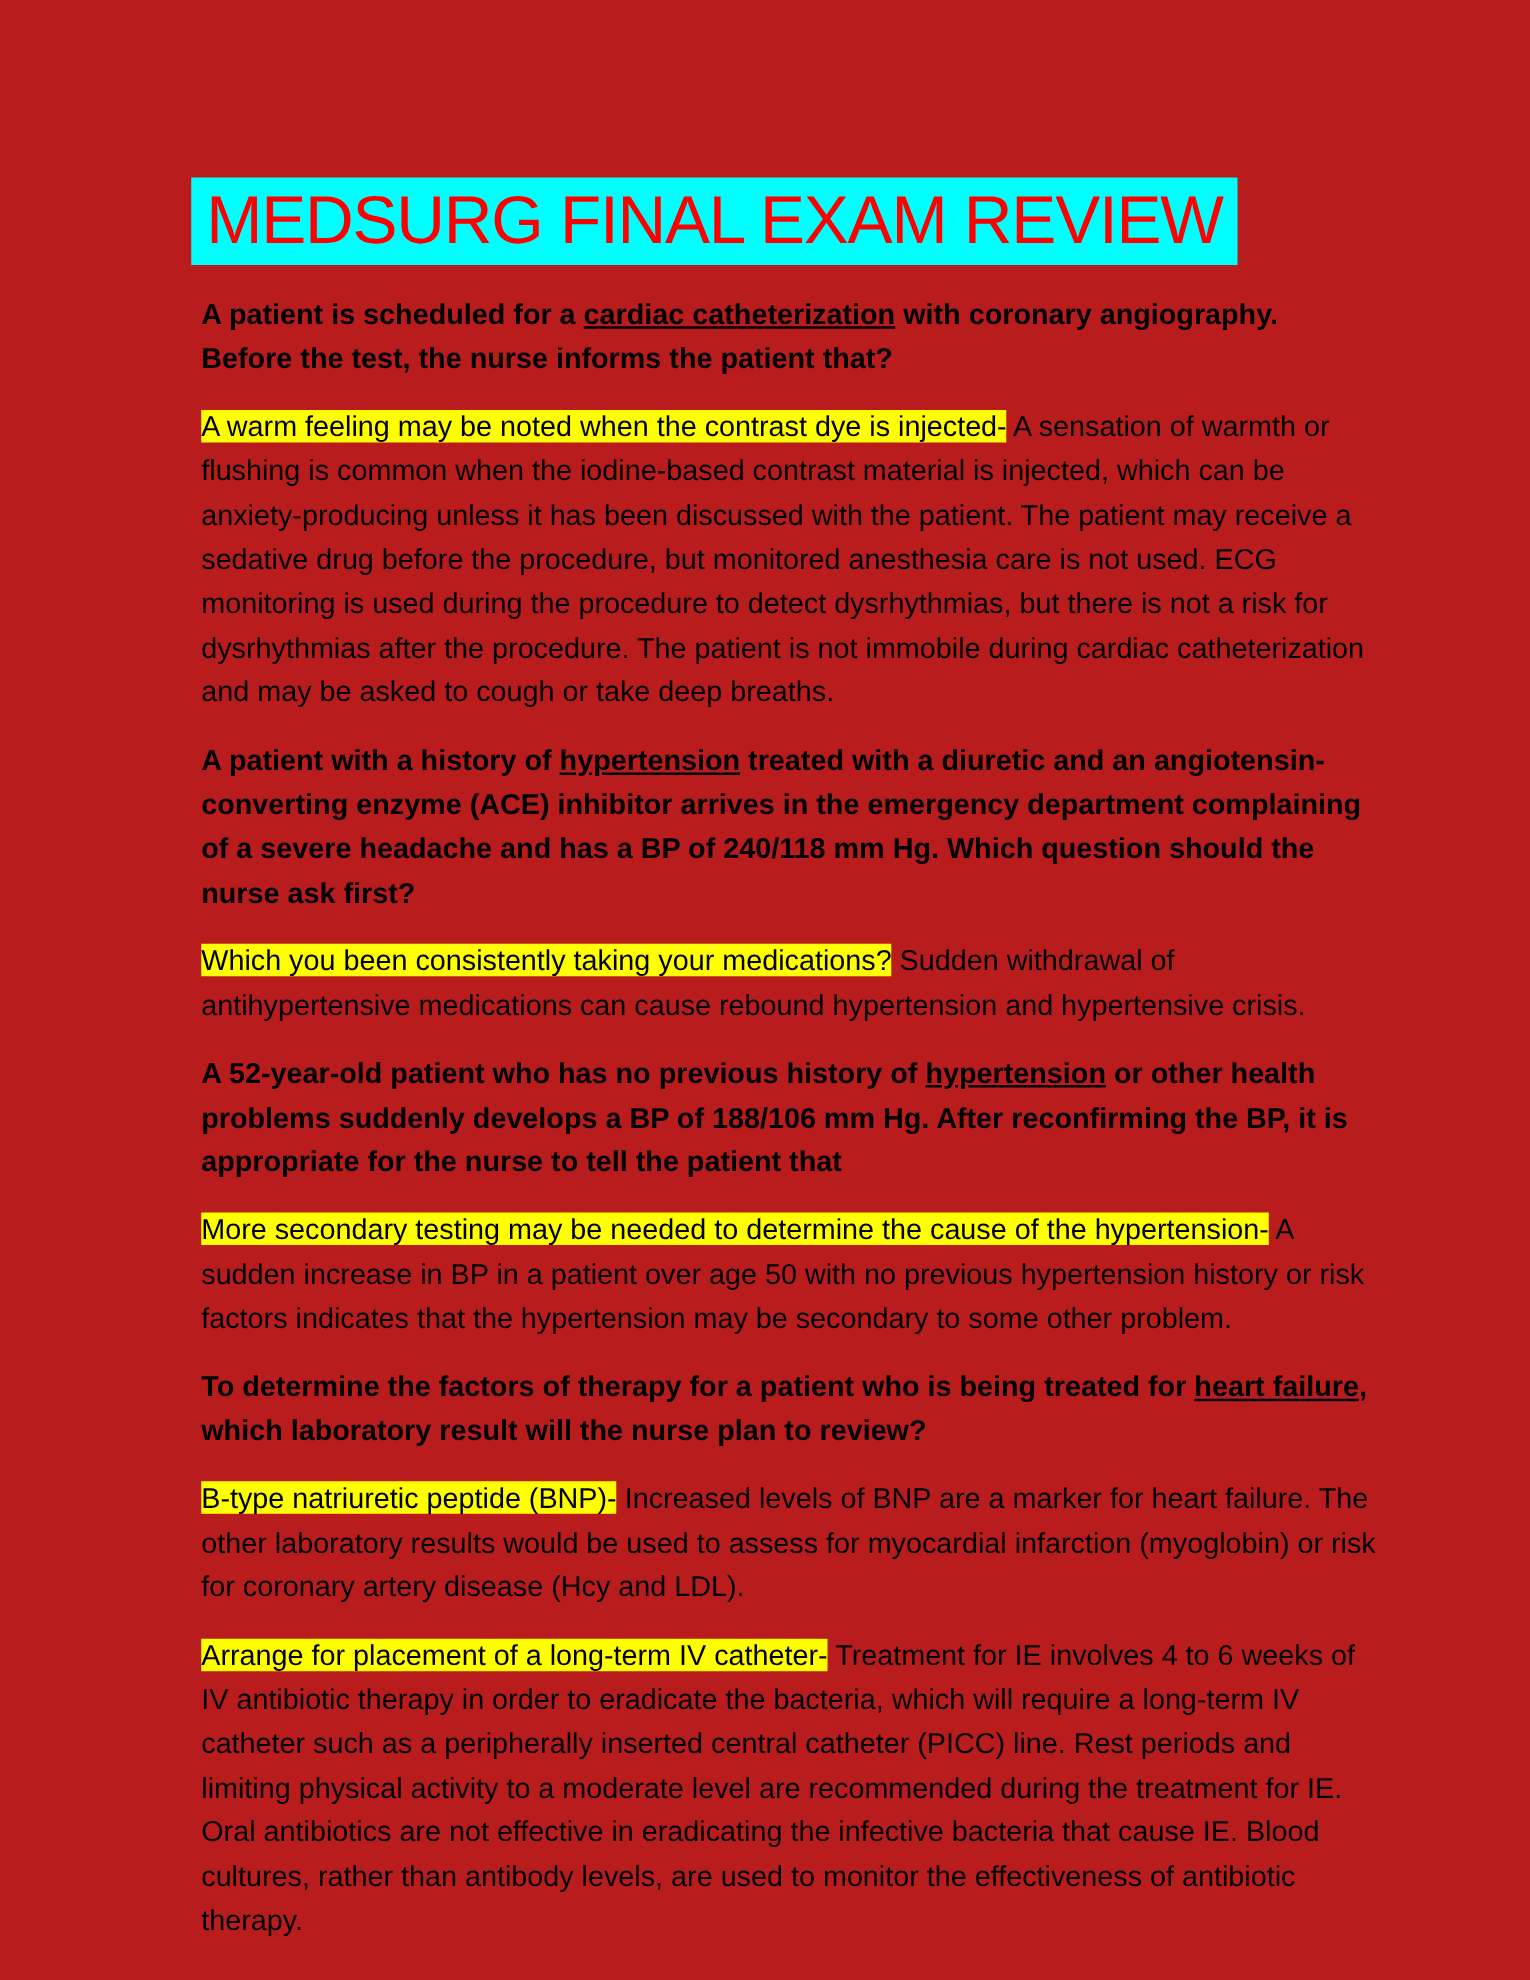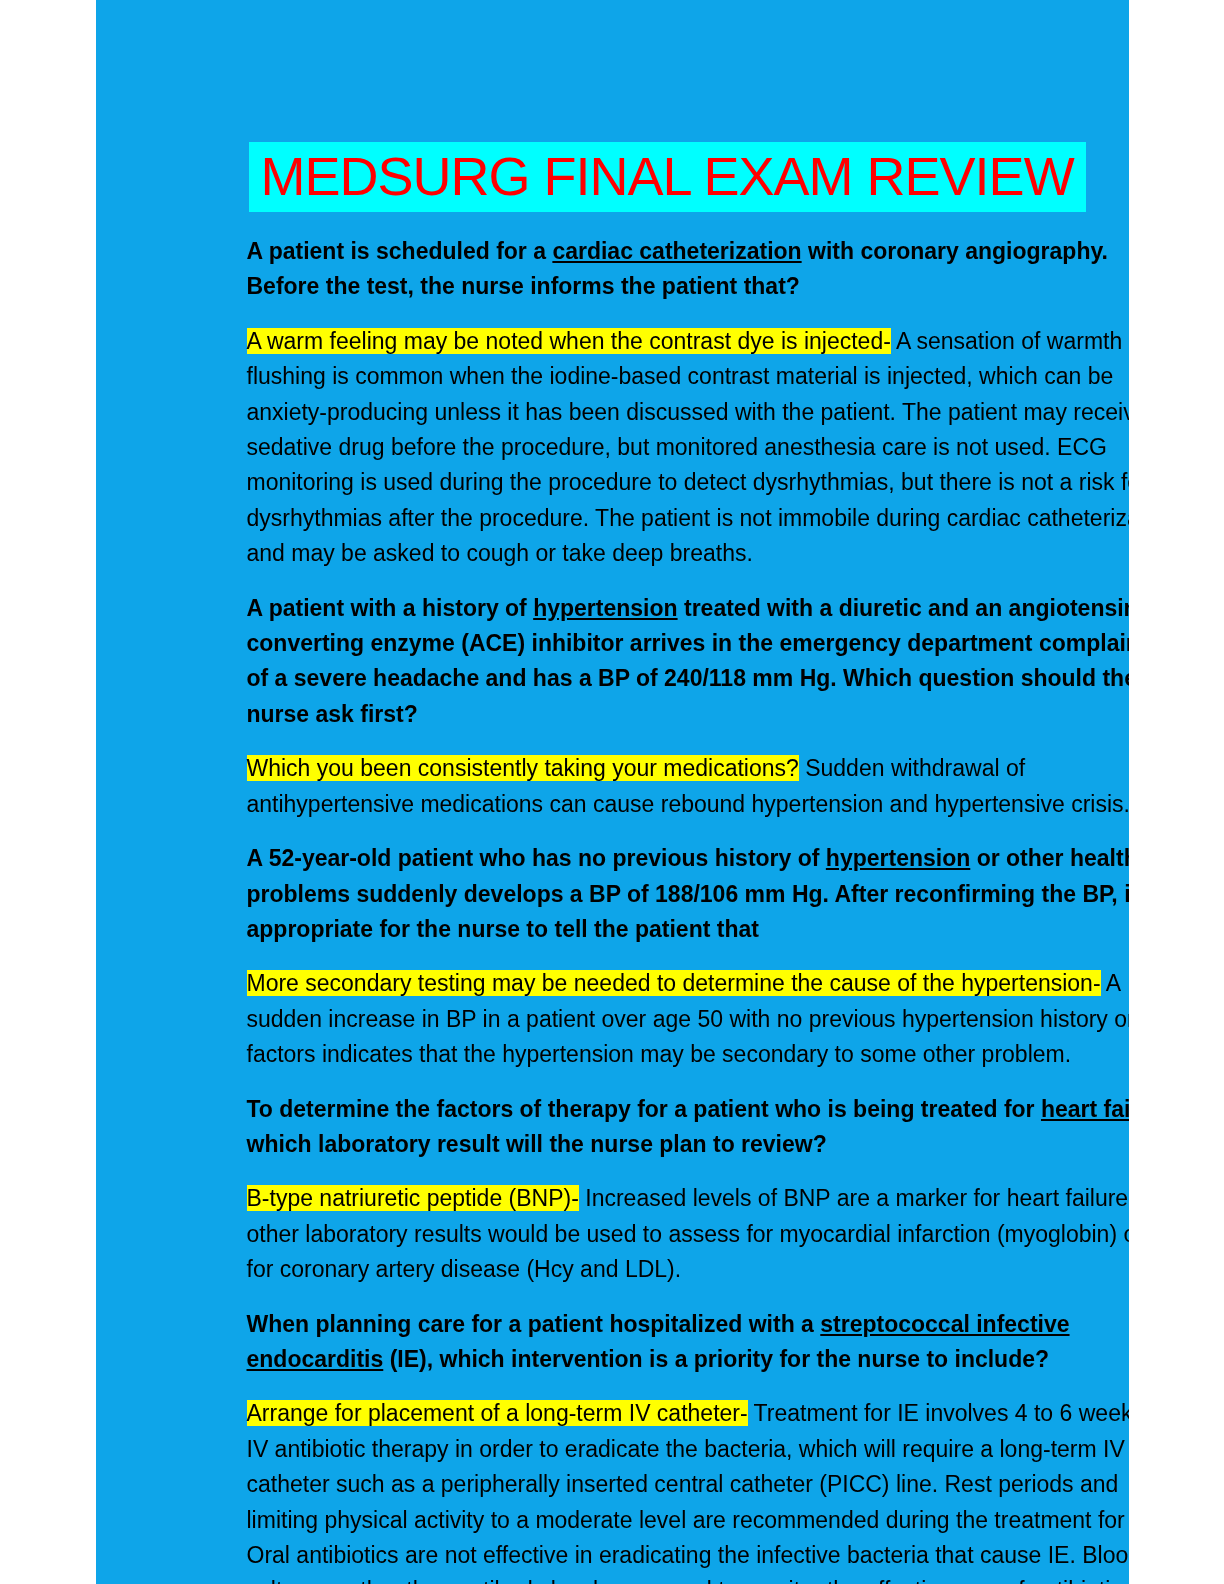--- a/index.html
+++ b/index.html
@@ -2,24 +2,24 @@
 <html><head>
 <meta charset="utf-8">
 <style>
   html, body {
     margin: 0;
     padding: 0;
     background: #ffffff;
   }
   .page {
     position: relative;
-    width: 1033px;
+    width: 1224px;
     height: 1584px;
     margin: 0 auto;
-    background: #0ea5e9;
+    background: #b91c1c;
     box-sizing: border-box;
     padding: 142px 143px 0 143px;
     font-family: "Liberation Sans", sans-serif;
     color: #000000;
     overflow: hidden;
   }
   .title-banner {
     display: inline-block;
     background: #00ffff;
     color: #ff0000;
@@ -27,21 +27,21 @@
     font-weight: 400;
     line-height: 1.0;
     padding: 7px 12px 9px 12px;
     margin: 0 0 22px 10px;
     letter-spacing: -1px;
     white-space: nowrap;
   }
   .qa-list p {
     font-size: 23px;
     line-height: 1.54;
-    margin: 0 0 19px 8px;
+    margin: 0 0 19px 18px;
     width: 940px;
   }
   .question {
     font-weight: 700;
   }
   .answer {
     font-weight: 400;
   }
   .underlined {
     text-decoration: underline;
@@ -58,16 +58,15 @@
 
   <div class="qa-list">
       <p class="question"><span>A patient is scheduled for a </span><span class="underlined">cardiac catheterization</span><span> with coronary angiography. Before the test, the nurse informs the patient that?</span></p>
       <p class="answer"><span class="highlight">A warm feeling may be noted when the contrast dye is injected-</span><span> A sensation of warmth or flushing is common when the iodine-based contrast material is injected, which can be anxiety-producing unless it has been discussed with the patient. The patient may receive a sedative drug before the procedure, but monitored anesthesia care is not used. ECG monitoring is used during the procedure to detect dysrhythmias, but there is not a risk for dysrhythmias after the procedure. The patient is not immobile during cardiac catheterization and may be asked to cough or take deep breaths.</span></p>
       <p class="question"><span>A patient with a history of </span><span class="underlined">hypertension</span><span> treated with a diuretic and an angiotensin-converting enzyme (ACE) inhibitor arrives in the emergency department complaining of a severe headache and has a BP of 240/118 mm Hg. Which question should the nurse ask first?</span></p>
       <p class="answer"><span class="highlight">Which you been consistently taking your medications?</span><span>  Sudden withdrawal of antihypertensive medications can cause rebound hypertension and hypertensive crisis.</span></p>
       <p class="question"><span>A 52-year-old patient who has no previous history of </span><span class="underlined">hypertension</span><span> or other health problems suddenly develops a BP of 188/106 mm Hg. After reconfirming the BP, it is appropriate for the nurse to tell the patient that</span></p>
       <p class="answer"><span class="highlight">More secondary testing may be needed to determine the cause of the hypertension-</span><span> A sudden increase in BP in a patient over age 50 with no previous hypertension history or risk factors indicates that the hypertension may be secondary to some other problem.</span></p>
       <p class="question"><span>To determine the factors of therapy for a patient who is being treated for </span><span class="underlined">heart failure</span><span>, which laboratory result will the nurse plan to review?</span></p>
       <p class="answer"><span class="highlight">B-type natriuretic peptide (BNP)-</span><span> Increased levels of BNP are a marker for heart failure. The other laboratory results would be used to assess for myocardial infarction (myoglobin) or risk for coronary artery disease (Hcy and LDL).</span></p>
-      <p class="question"><span>When planning care for a patient hospitalized with a </span><span class="underlined">streptococcal infective endocarditis</span><span> (IE), which intervention is a priority for the nurse to include?</span></p>
       <p class="answer"><span class="highlight">Arrange for placement of a long-term IV catheter-</span><span> Treatment for IE involves 4 to 6 weeks of IV antibiotic therapy in order to eradicate the bacteria, which will require a long-term IV catheter such as a peripherally inserted central catheter (PICC) line. Rest periods and limiting physical activity to a moderate level are recommended during the treatment for IE. Oral antibiotics are not effective in eradicating the infective bacteria that cause IE. Blood cultures, rather than antibody levels, are used to monitor the effectiveness of antibiotic therapy.</span></p>
     </div>
 </div>
 
 </body></html>

